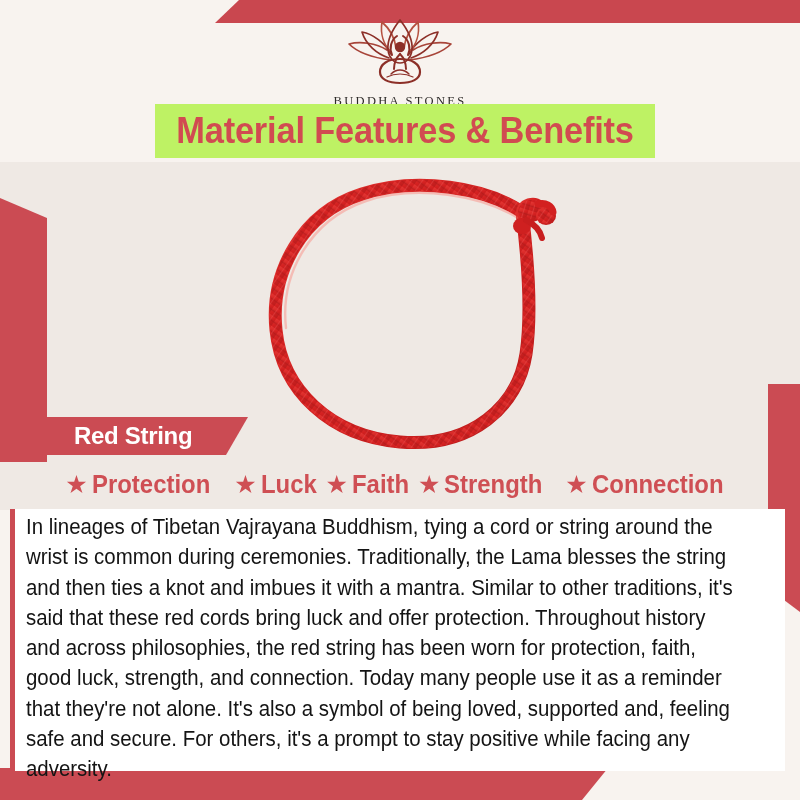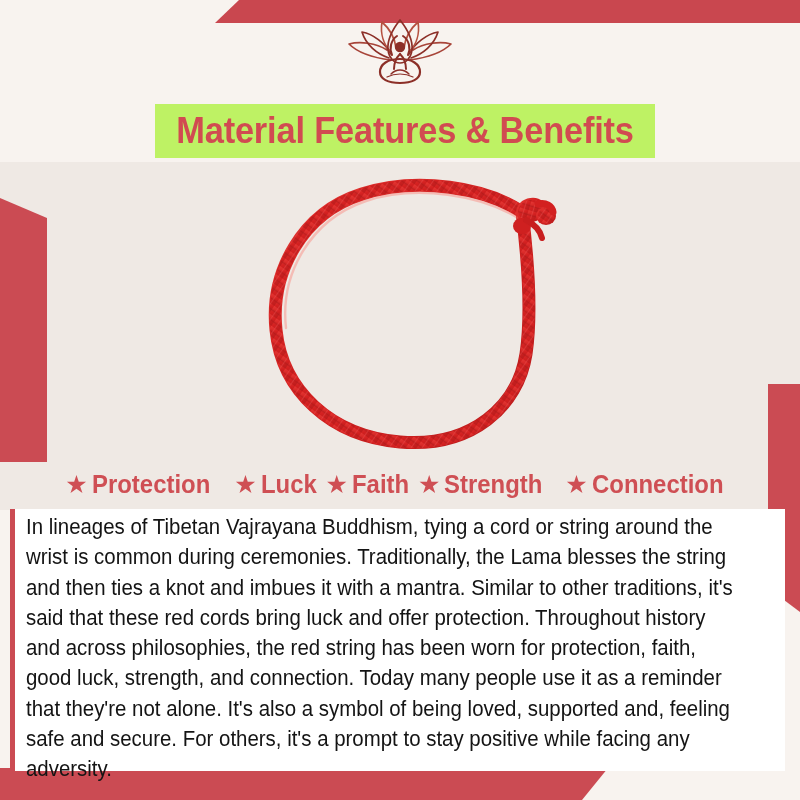--- a/index.html
+++ b/index.html
@@ -138,20 +138,21 @@
         <path d="M73 43 C76 36 74 28 68 24" stroke-width="2"></path>
 
         <path d="M65 42 C61 46 59 52 59 57" stroke-width="2"></path>
         <path d="M65 42 C69 46 71 52 71 57" stroke-width="2"></path>
 
         <path d="M45 60 C45 52 53 47 65 47 C77 47 85 52 85 60 C85 67 77 71 65 71 C53 71 45 67 45 60 Z" stroke-width="2.2"></path>
         <path d="M56 62 C59 59 62 58 65 58 C68 58 71 59 74 62" stroke-width="1.4"></path>
         <path d="M52 65 C56 63 60 62 65 62 C70 62 74 63 78 65" stroke-width="1.2"></path>
       </g>
     </svg>
+    <div class="logo-word">BUDDHA STONES</div>
   </div>
 
   <div class="title-band">
     <div class="title-text">Material Features &amp; Benefits</div>
   </div>
 
   <svg class="product" viewBox="0 0 330 285">
     <defs>
       <linearGradient id="cordg" x1="0" y1="0" x2="1" y2="1">
         <stop offset="0" stop-color="#e53935"></stop>
@@ -178,20 +179,23 @@
       <ellipse cx="281" cy="42" rx="15" ry="12" fill="url(#cordg)" transform="rotate(-18 281 42)"></ellipse>
       <ellipse cx="281" cy="42" rx="13" ry="10" fill="url(#braid)" transform="rotate(-18 281 42)"></ellipse>
       <ellipse cx="296" cy="48" rx="10" ry="9" fill="url(#cordg)"></ellipse>
       <ellipse cx="296" cy="48" rx="8.5" ry="7.5" fill="url(#braid)"></ellipse>
       <ellipse cx="272" cy="58" rx="9" ry="8" fill="#cf2020"></ellipse>
       <path d="M288 36 C296 34 302 38 303 44" stroke="#d32020" stroke-width="7" fill="none" stroke-linecap="round"></path>
       <path d="M276 52 C284 56 290 62 292 70" stroke="#c81e1e" stroke-width="6" fill="none" stroke-linecap="round"></path>
     </g>
   </svg>
 
+  <div class="ribbon">
+    <span class="ribbon-text">Red String</span>
+  </div>
 
   <div class="benefits">
     <span class="benefit">
       <span class="star">★</span>
       <span class="blabel">Protection</span>
     </span>
     <span class="gap-wide"></span>
     <span class="benefit">
       <span class="star">★</span>
       <span class="blabel">Luck</span>

